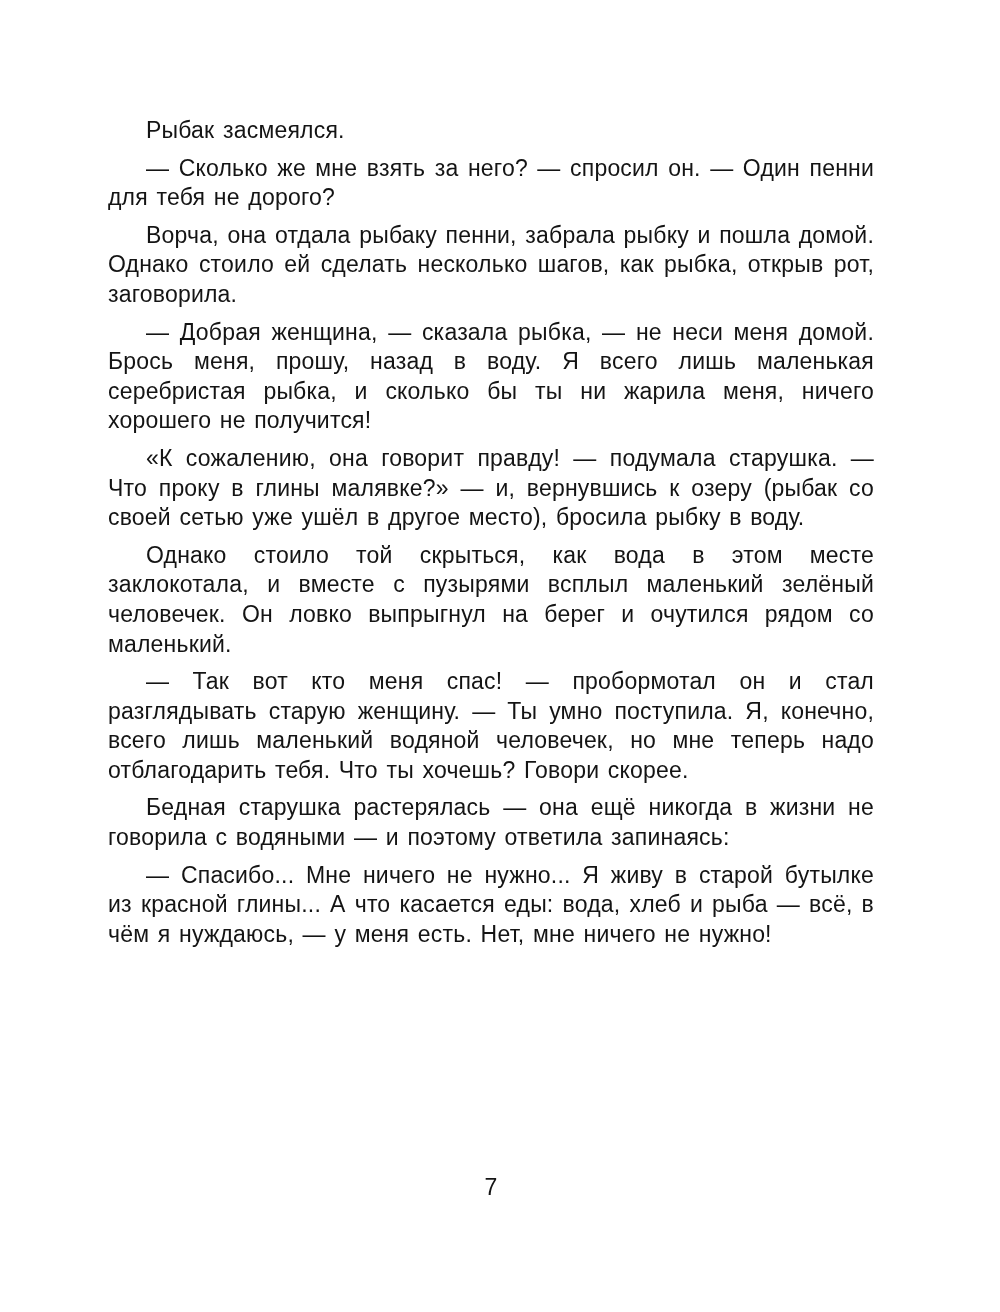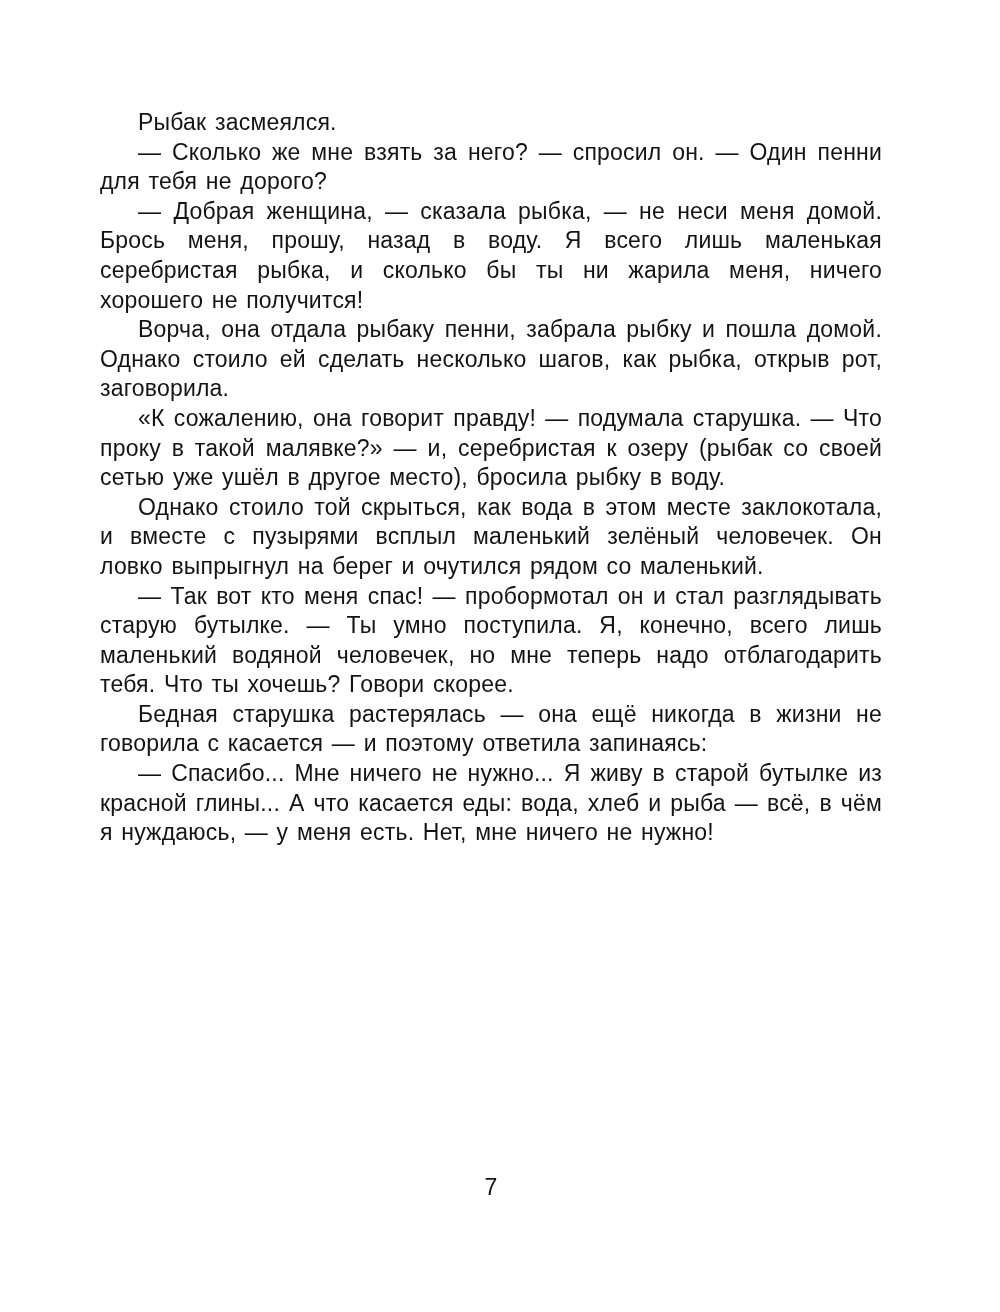--- a/index.html
+++ b/index.html
@@ -23,43 +23,43 @@
     left: 100px;
     top: 108px;
     width: 782px;
     font-size: 23px;
     line-height: 29.6px;
     text-align: justify;
     letter-spacing: 0.2px;
     word-spacing: 2px;
   }
   .para {
-    margin: 0;
+    margin: 8px;
     padding: 0;
     text-indent: 38px;
   }
   .page-number {
     position: absolute;
     left: 100px;
     top: 1174px;
     width: 782px;
     text-align: center;
     font-size: 23px;
     color: #141414;
   }
 </style>
 </head>
 <body>
 
 <div class="page">
   <div class="text-block">
       <p class="para">Рыбак засмеялся.</p>
       <p class="para">— Сколько же мне взять за него? — спросил он. — Один пенни для тебя не дорого?</p>
+      <p class="para">Ворча, она отдала рыбаку пенни, забрала рыбку и пошла домой. Однако стоило ей сделать несколько шагов, как рыбка, открыв рот, заговорила.</p>
       <p class="para">— Добрая женщина, — сказала рыбка, — не неси меня домой. Брось меня, прошу, назад в воду. Я всего лишь маленькая серебристая рыбка, и сколько бы ты ни жарила меня, ничего хорошего не получится!</p>
-      <p class="para">Ворча, она отдала рыбаку пенни, забрала рыбку и пошла домой. Однако стоило ей сделать несколько шагов, как рыбка, открыв рот, заговорила.</p>
-      <p class="para">«К сожалению, она говорит правду! — подумала старушка. — Что проку в такой малявке?» — и, серебристая к озеру (рыбак со своей сетью уже ушёл в другое место), бросила рыбку в воду.</p>
+      <p class="para">«К сожалению, она говорит правду! — подумала старушка. — Что проку в глины малявке?» — и, вернувшись к озеру (рыбак со своей сетью уже ушёл в другое место), бросила рыбку в воду.</p>
       <p class="para">Однако стоило той скрыться, как вода в этом месте заклокотала, и вместе с пузырями всплыл маленький зелёный человечек. Он ловко выпрыгнул на берег и очутился рядом со маленький.</p>
-      <p class="para">— Так вот кто меня спас! — пробормотал он и стал разглядывать старую бутылке. — Ты умно поступила. Я, конечно, всего лишь маленький водяной человечек, но мне теперь надо отблагодарить тебя. Что ты хочешь? Говори скорее.</p>
-      <p class="para">Бедная старушка растерялась — она ещё никогда в жизни не говорила с касается — и поэтому ответила запинаясь:</p>
+      <p class="para">— Так вот кто меня спас! — пробормотал он и стал разглядывать старую женщину. — Ты умно поступила. Я, конечно, всего лишь маленький водяной человечек, но мне теперь надо отблагодарить тебя. Что ты хочешь? Говори скорее.</p>
+      <p class="para">Бедная старушка растерялась — она ещё никогда в жизни не говорила с водяными — и поэтому ответила запинаясь:</p>
       <p class="para">— Спасибо... Мне ничего не нужно... Я живу в старой бутылке из красной глины... А что касается еды: вода, хлеб и рыба — всё, в чём я нуждаюсь, — у меня есть. Нет, мне ничего не нужно!</p>
     </div>
   <div class="page-number">7</div>
 </div>
 
 </body></html>

